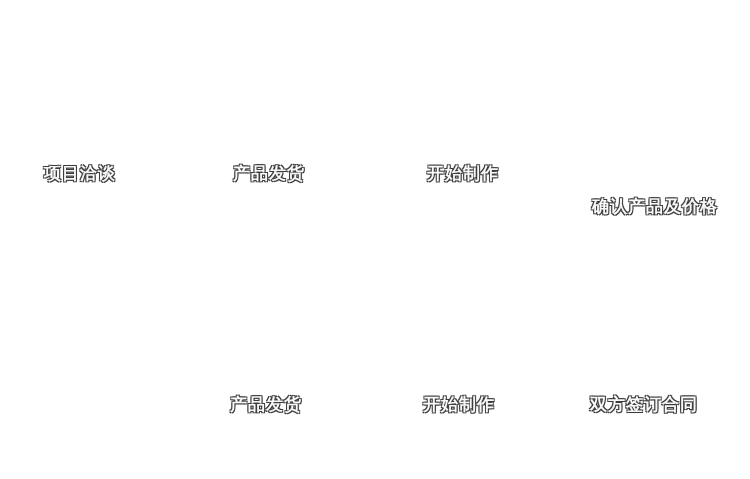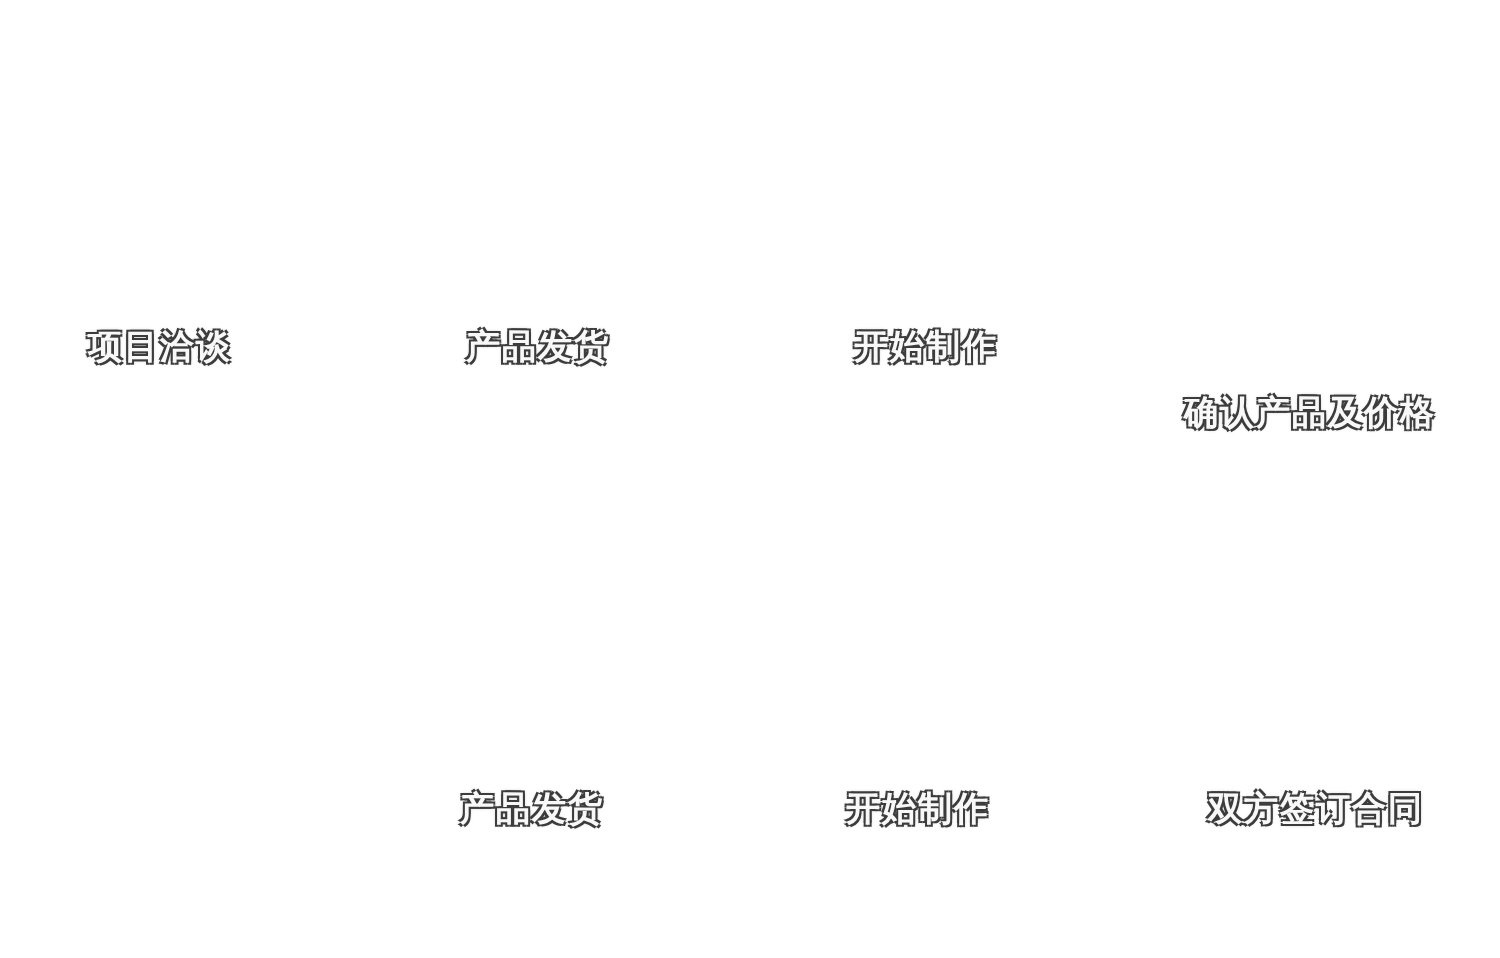--- a/index.html
+++ b/index.html
@@ -38,21 +38,21 @@
        0px  0px 2px rgba(0,0,0,0.45);
   }
   .row1 { top: 162px; }
   .row2 { top: 393px; }
   .p-r1c1 { left: 44px; text-align: right;  }
   .p-r1c2 { left: 233px; }
   .p-r1c3 { left: 427px; }
   .p-r1c4 { left: 592px; margin-top: 33px; }
   .p-r2c2 { left: 230px; }
   .p-r2c3 { left: 423px; }
-  .p-r2c4 { left: 604px; }
+  .p-r2c4 { left: 590px; }
 </style>
 </head>
 <body>
 
 <div class="canvas">
 
   <div class="step-label row1 p-r1c1">项目洽谈</div>
 
   <div class="step-label row1 p-r1c2">产品发货</div>
 

